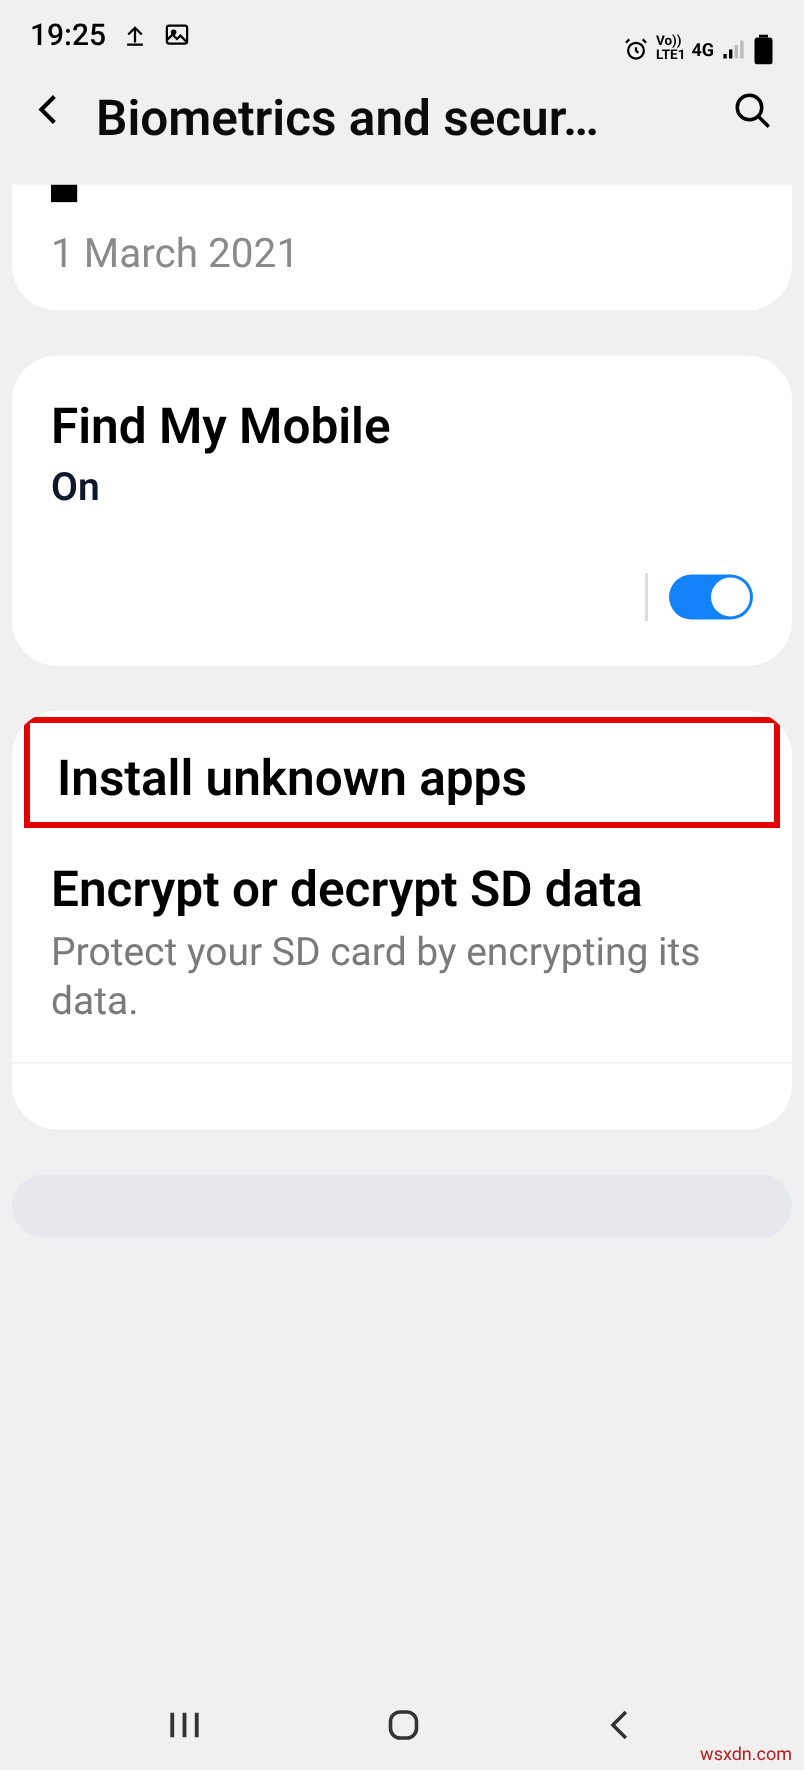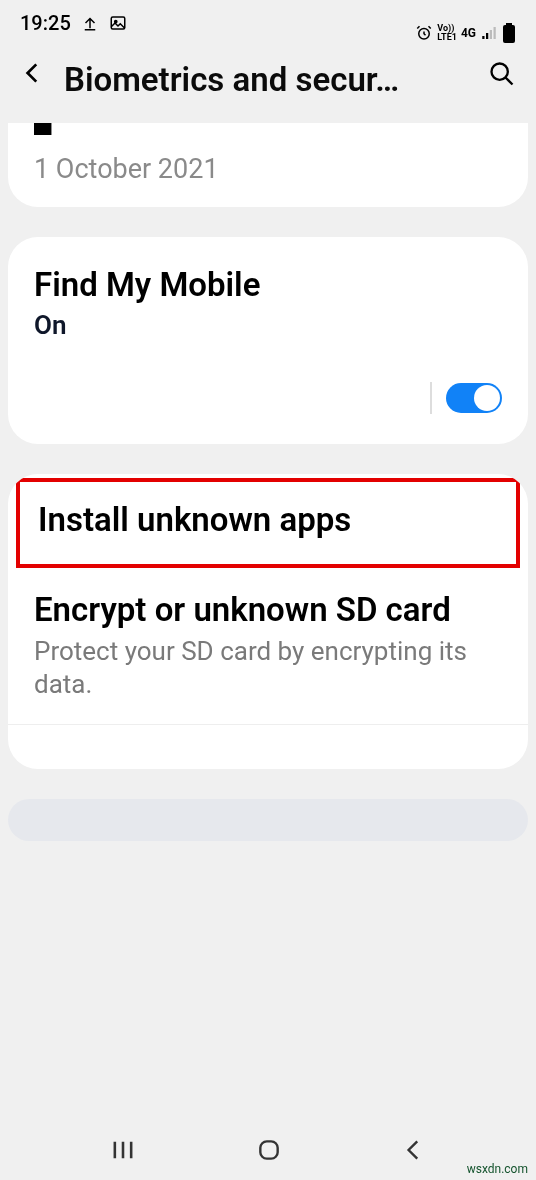--- a/index.html
+++ b/index.html
@@ -79,21 +79,21 @@
     }
     .settings-card { padding: 0; }
     .setting-item {
       padding: 22px 26px;
       border-bottom: 1px solid #eee;
     }
     .setting-item:last-child { border-bottom: none; }
     .setting-item.highlighted {
       border: 4px solid #e30000;
       margin: 4px 8px 0 8px;
-      padding: 18px 18px 24px 18px;
+      padding: 18px 18px 8px 18px;
     }
     .setting-title {
       font-size: 33px;
       font-weight: 600;
       line-height: 1.2;
     }
     .setting-desc {
       color: #7a7a7a;
       font-size: 26px;
       margin-top: 6px;
@@ -114,21 +114,21 @@
       display: flex;
       justify-content: space-around;
       align-items: center;
       padding: 0 50px;
     }
     .watermark {
       position: absolute;
       bottom: 4px;
       right: 8px;
       font-size: 12px;
-      color: #14532d;
+      color: #b91c1c;
     }
   </style>
 </head>
 <body>
 
 <div class="status-bar">
   <div class="status-left">
     <span>19:25</span>
     <span class="icon-small">
       <svg width="18" height="18" viewBox="0 0 24 24" stroke="#000" stroke-width="2" fill="none">
@@ -179,38 +179,38 @@
   <span>
     <svg width="28" height="28" viewBox="0 0 24 24" stroke="#000" stroke-width="2" fill="none">
         <circle cx="10" cy="10" r="7"></circle>
         <path d="M15 15l6 6"></path>
       </svg>
   </span>
 </div>
 
 <div class="card card-partial-top">
   <div class="clipped-text">▊</div>
-  <div class="date-text">1 October 2021</div>
+  <div class="date-text">1 March 2021</div>
 </div>
 
 <div class="card find-card">
   <div class="find-title">Find My Mobile</div>
   <div class="find-status">On</div>
   <div class="toggle-row">
     <div class="toggle-divider"></div>
     <div class="toggle"></div>
   </div>
 </div>
 
 <div class="card settings-card">
   <div class="setting-item highlighted">
     <div class="setting-title">Install unknown apps</div>
   </div>
   <div class="setting-item">
-    <div class="setting-title">Encrypt or unknown SD card</div>
+    <div class="setting-title">Encrypt or decrypt SD data</div>
     <div class="setting-desc">Protect your SD card by encrypting its data.</div>
   </div>
   <div class="setting-item">
   </div>
 </div>
 
 <div class="bottom-pill"></div>
 
 <div class="nav-bar">
   <span>

